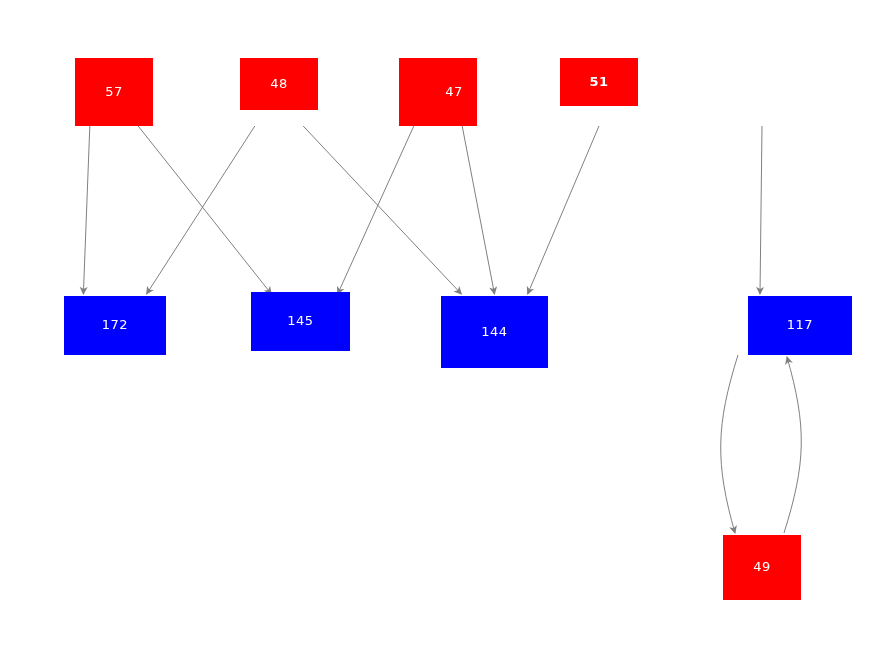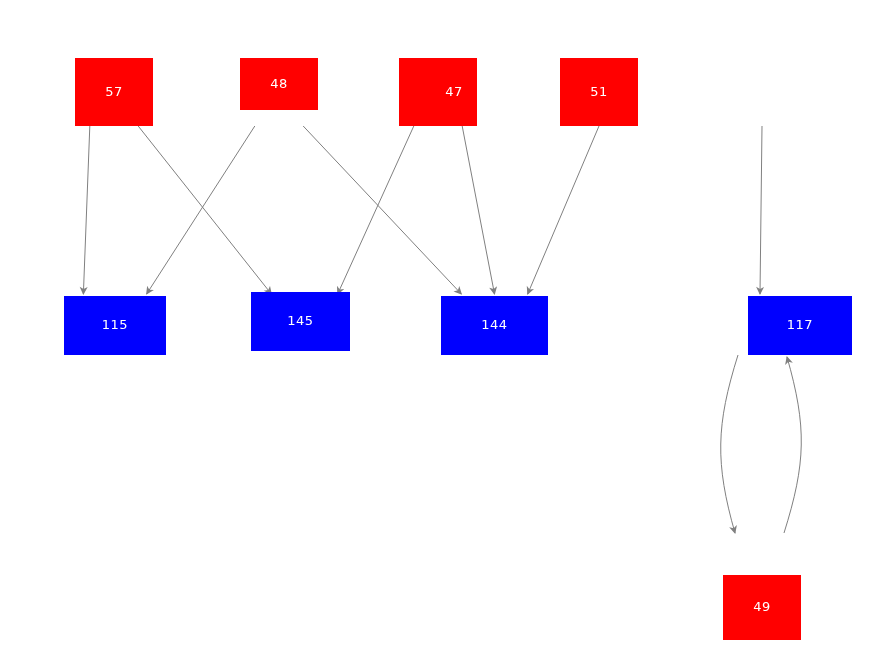--- a/index.html
+++ b/index.html
@@ -73,32 +73,32 @@
 
   <div class="node" style="left: 75px; top: 58px; width: 78px; height: 68px; background: rgb(255, 0, 0);">
     <span class="node-label">57</span>
   </div>
   <div class="node" style="left: 240px; top: 58px; width: 78px; height: 52px; background: rgb(255, 0, 0);">
     <span class="node-label">48</span>
   </div>
   <div class="node" style="left: 399px; top: 58px; width: 78px; height: 68px; background: rgb(255, 0, 0); padding-left: 32px;">
     <span class="node-label">47</span>
   </div>
-  <div class="node" style="left: 560px; top: 58px; width: 78px; height: 68px; background: rgb(255, 0, 0);">
+  <div class="node" style="left: 560px; top: 58px; width: 78px; height: 48px; background: rgb(255, 0, 0); font-weight: bold;">
     <span class="node-label">51</span>
   </div>
   <div class="node" style="left: 64px; top: 296px; width: 102px; height: 59px; background: rgb(0, 0, 255);">
-    <span class="node-label">115</span>
+    <span class="node-label">172</span>
   </div>
   <div class="node" style="left: 251px; top: 292px; width: 99px; height: 59px; background: rgb(0, 0, 255);">
     <span class="node-label">145</span>
   </div>
-  <div class="node" style="left: 441px; top: 296px; width: 107px; height: 59px; background: rgb(0, 0, 255);">
+  <div class="node" style="left: 441px; top: 296px; width: 107px; height: 72px; background: rgb(0, 0, 255);">
     <span class="node-label">144</span>
   </div>
   <div class="node" style="left: 708px; top: 296px; width: 104px; height: 59px; background: rgb(0, 0, 255); margin-left: 40px;">
     <span class="node-label">117</span>
   </div>
-  <div class="node" style="left: 723px; top: 535px; width: 78px; height: 65px; background: rgb(255, 0, 0); margin-top: 40px;">
+  <div class="node" style="left: 723px; top: 535px; width: 78px; height: 65px; background: rgb(255, 0, 0);">
     <span class="node-label">49</span>
   </div>
 
 </div>
 
 </body></html>

